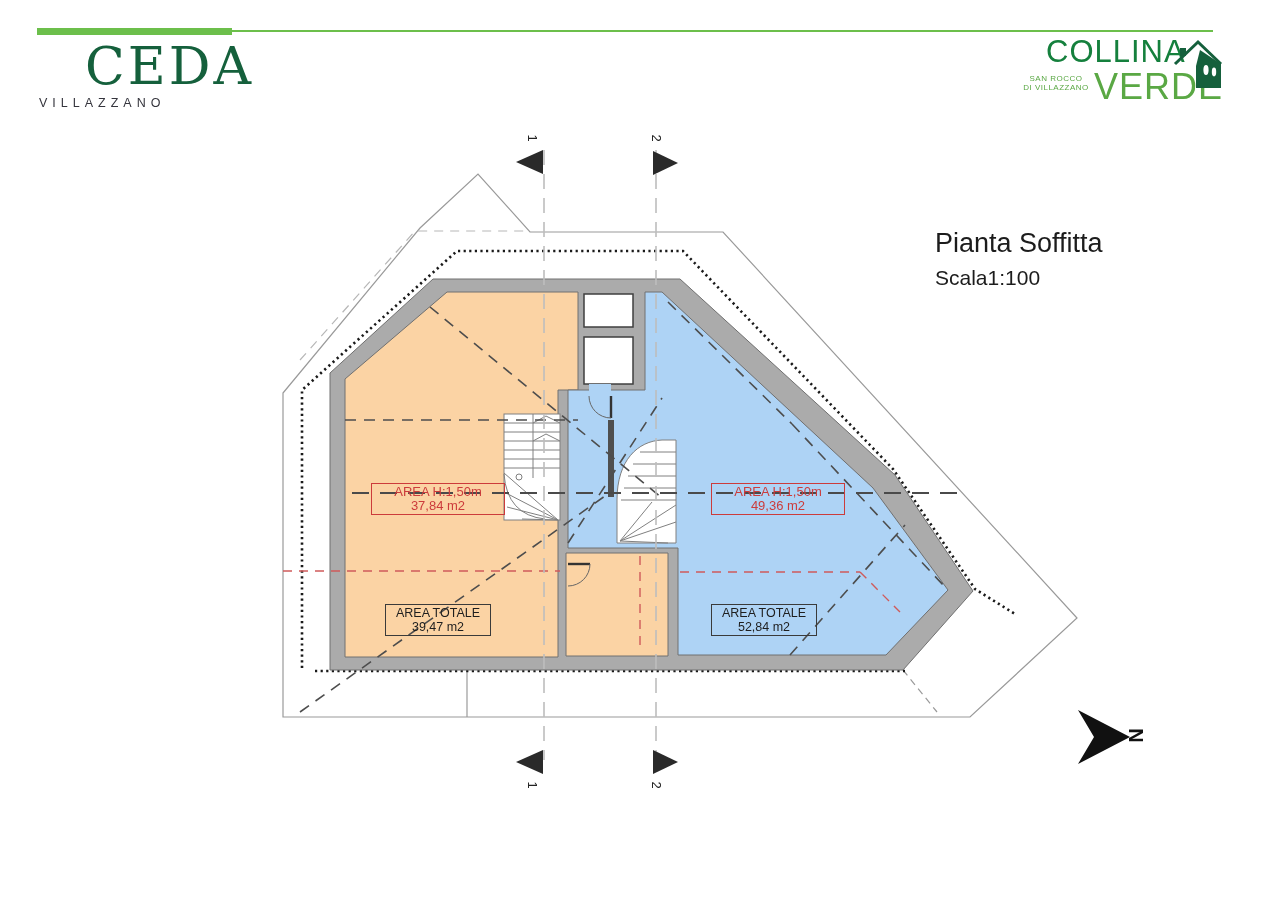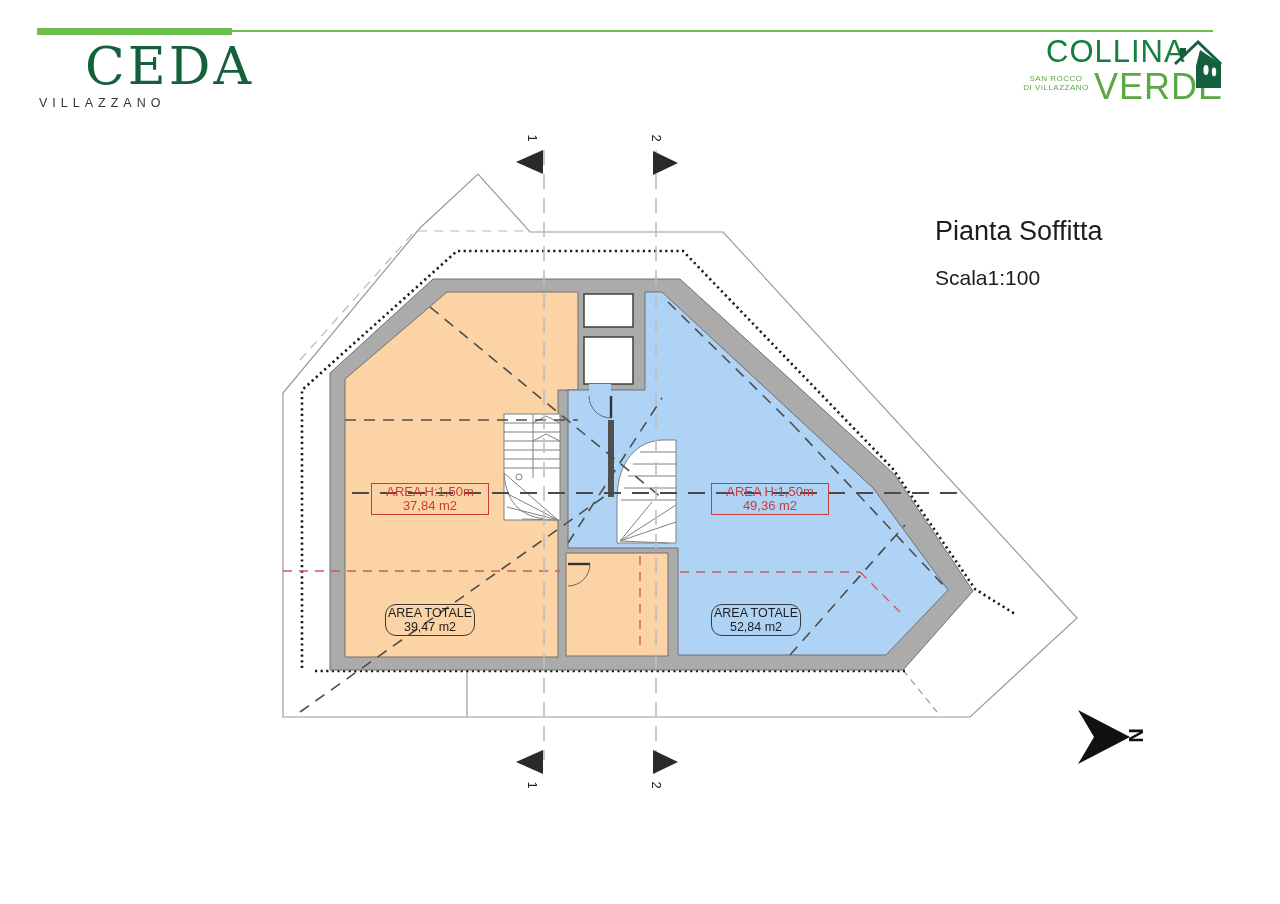--- a/index.html
+++ b/index.html
@@ -12,27 +12,27 @@
   .green-line{left:232px;top:30px;width:981px;height:2px;background:#6cbf4b;}
   .eda-name{left:37px;top:38px;font-family:"DejaVu Serif","Liberation Serif",serif;
             font-size:52px;color:#15603c;letter-spacing:3px;line-height:56px;margin-left:48px;}
   .eda-sub{left:39px;top:96px;font-size:12.5px;color:#35353d;letter-spacing:5px;}
   .cv-line1{left:1046px;top:34px;font-size:31px;color:#15803d;letter-spacing:1px;font-weight:400;}
   .cv-line2{left:1094px;top:66px;font-size:36px;color:#5aa844;letter-spacing:1px;font-weight:400;}
   .cv-sub{left:1022px;top:74px;width:68px;text-align:center;font-size:8px;line-height:9px;
           color:#5aa844;letter-spacing:0.5px;}
 
   
-  .title-main{left:935px;top:216px;font-size:27px;color:#1c1c1c;font-weight:500;}
+  .title-main{left:935px;top:228px;font-size:27px;color:#1c1c1c;font-weight:500;}
   .title-scale{left:935px;top:266px;font-size:21px;color:#1c1c1c;font-weight:400;text-align:right;}
 
   
-  .plan-label{border:1px solid;text-align:center;font-size:13px;line-height:14px;padding:1px 0;}
+  .plan-label{border:1px solid;text-align:center;font-size:13px;line-height:14px;padding:1px 8px;}
   .lab-red{color:#cc3b3b;border-color:#cc3b3b;}
-  .lab-blk{color:#1e1e1e;border-color:#3a3a3a;font-size:12.5px;border-radius:11px;}
+  .lab-blk{color:#1e1e1e;border-color:#3a3a3a;font-size:12.5px;}
   .lab-lh{left:371px;top:483px;width:116px;}
   .lab-rh{left:711px;top:483px;width:116px;}
   .lab-lt{left:385px;top:604px;width:88px;}
   .lab-rt{left:711px;top:604px;width:88px;}
 
   
   .rot{transform:rotate(90deg);transform-origin:center;font-size:13px;color:#222;
        width:16px;height:16px;text-align:center;line-height:16px;}
   .north-n{left:1128px;top:724px;font-size:20px;font-weight:bold;color:#111;
            transform:rotate(90deg);}

